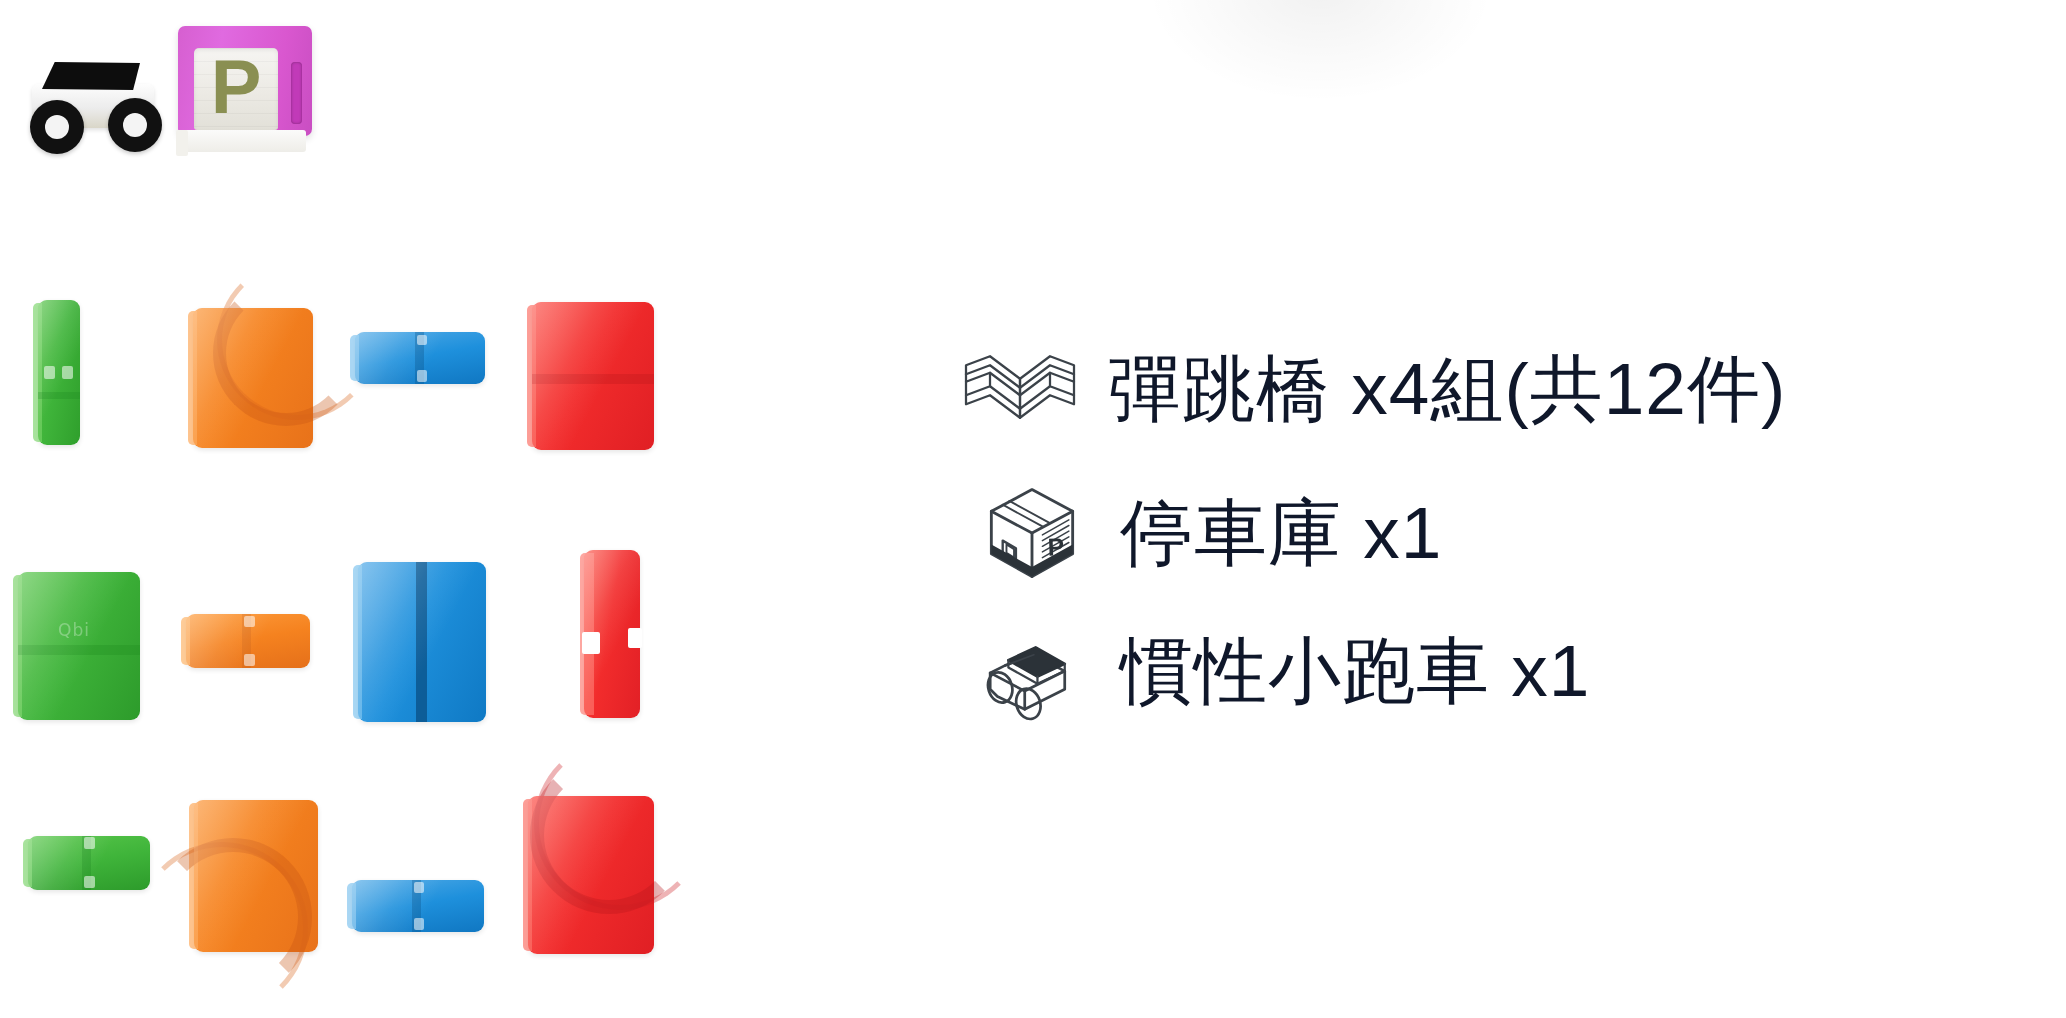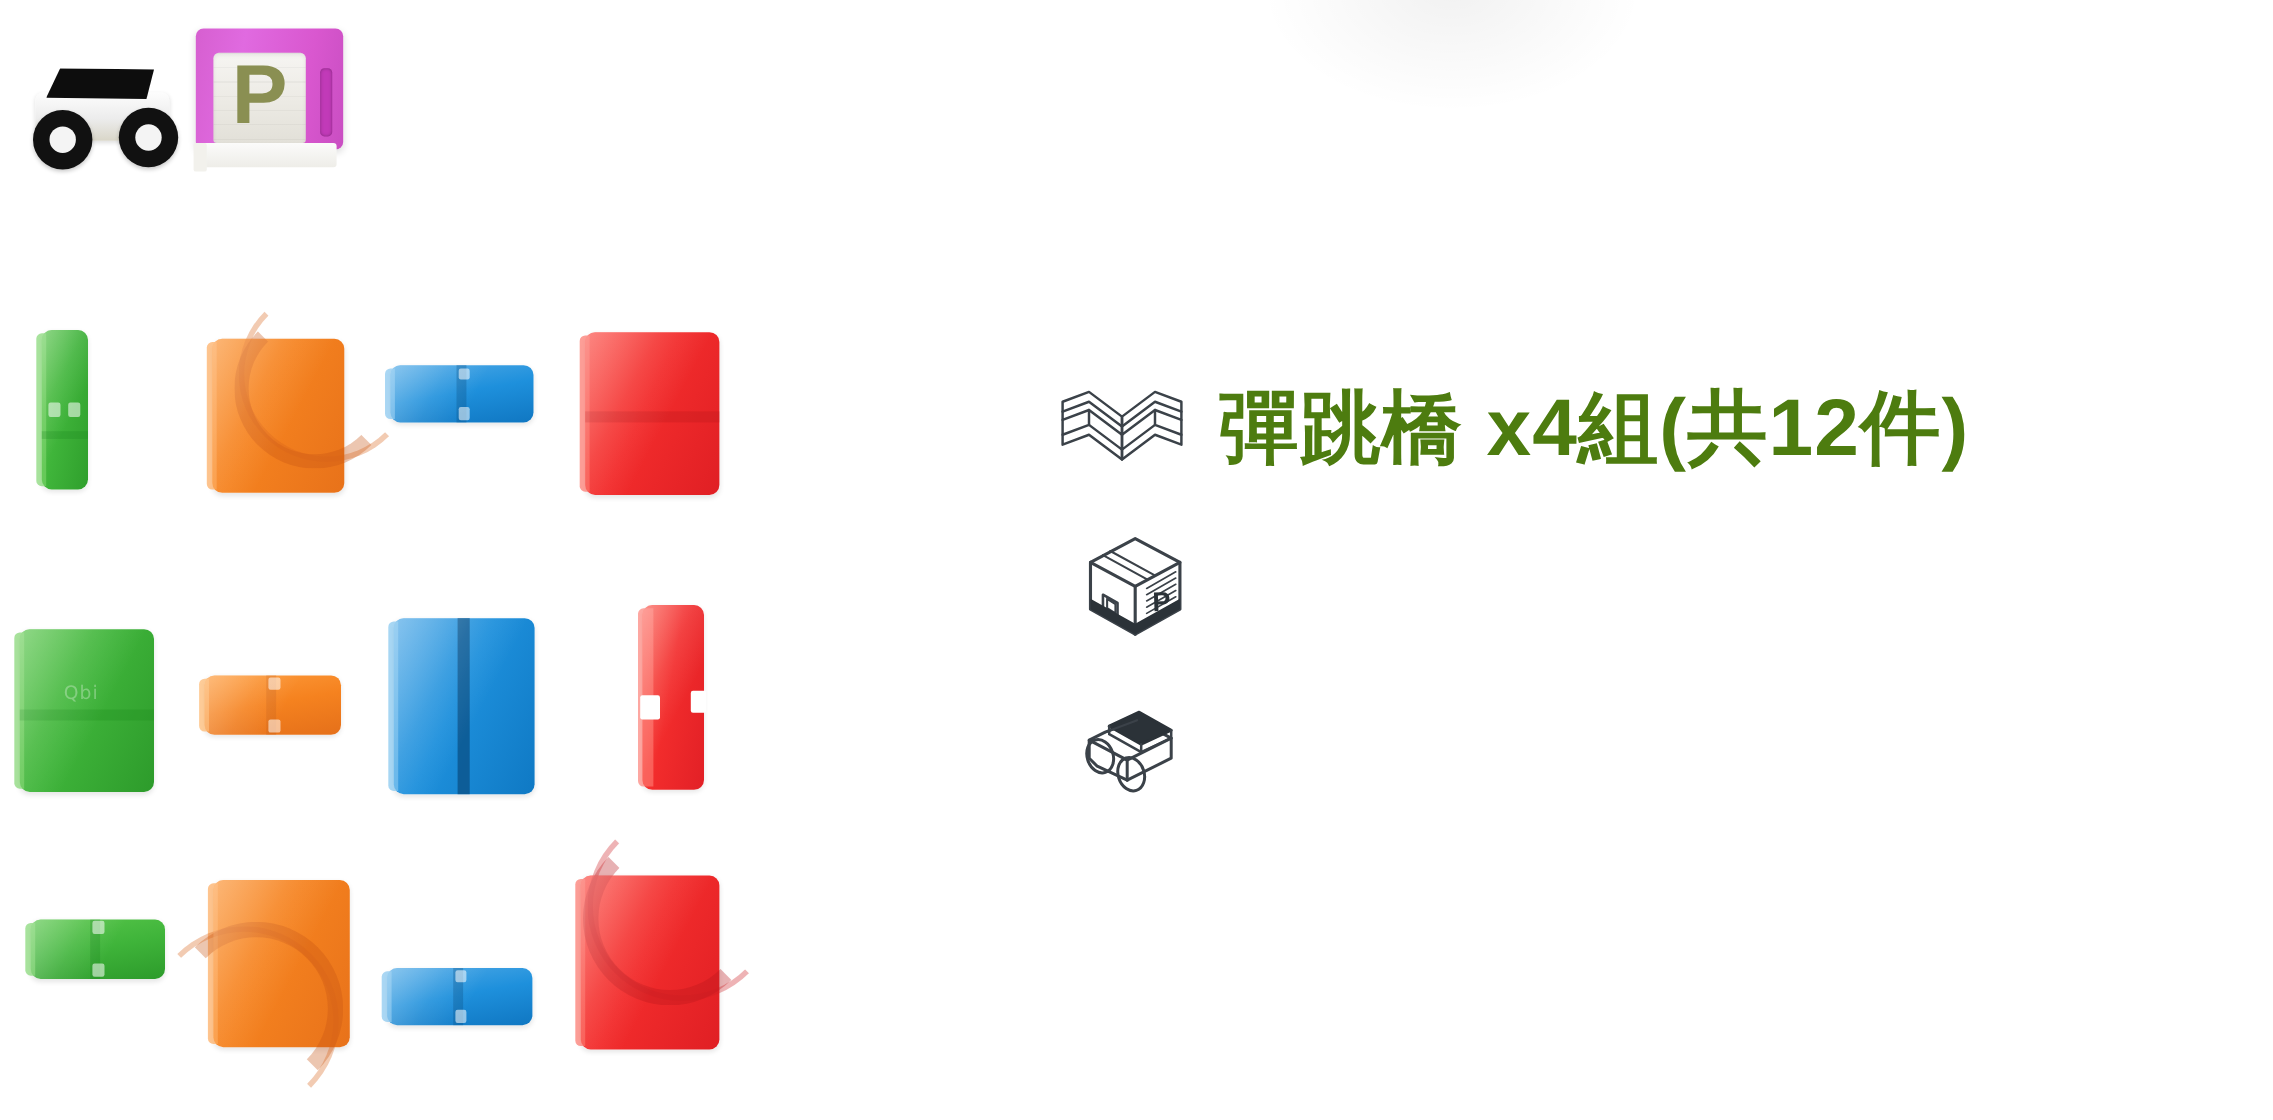--- a/index.html
+++ b/index.html
@@ -208,24 +208,24 @@
   }
   .spec-icon {
     flex: 0 0 auto;
     width: 120px;
     height: 108px;
     display: flex;
     align-items: center;
     justify-content: center;
   }
   .spec-text {
-    color: #4d7c0f;
+    color: #0f172a;
     white-space: nowrap;
     font-family: "Liberation Sans", "DejaVu Sans", sans-serif;
-    font-weight: 700;
+    font-weight: 400;
   }
   .row-1 { left: 0px;  top: 336px; }
   .row-2 { left: 12px; top: 480px; }
   .row-3 { left: 12px; top: 618px; }
 
   .row-1 .spec-text { font-size: 73px; letter-spacing: 1px; }
   .row-2 .spec-text { font-size: 73px; letter-spacing: 1px; }
   .row-3 .spec-text { font-size: 73px; letter-spacing: 1px; }
 
   .footnote {
@@ -399,37 +399,39 @@
           <path d="M66 62 L94 46" stroke-width="1.6"></path>
           <path d="M66 68 L94 52" stroke-width="1.6"></path>
           <path d="M66 74 L94 58" stroke-width="1.6"></path>
           <path d="M66 80 L94 64" stroke-width="1.6"></path>
 
           <path d="M12 66 L12 76 L55 100 L98 76 L98 66 L55 90 Z" fill="#2b3238" stroke="none"></path>
 
           <text x="72" y="78" font-family="Liberation Sans, sans-serif" font-size="26" font-weight="700" fill="#2b3238" stroke="none" transform="rotate(-2 72 78)">P</text>
         </svg>
       </div>
+      <div class="spec-text">停車庫 x1</div>
     </div>
 
     <div class="spec-row row-3">
       <div class="spec-icon">
         <svg width="110" height="100" viewBox="0 0 120 110" fill="none" stroke="#3b4249" stroke-width="3" stroke-linejoin="round" stroke-linecap="round">
 
           <path d="M14 56 L14 74 L22 82 L52 96 L96 74 L96 54 L62 36 L30 48 Z"></path>
           <path d="M14 56 L52 76 L96 54"></path>
           <path d="M52 76 L52 96"></path>
 
           <path d="M34 42 L64 28 L96 46 L66 60 Z" fill="#2b3238" stroke="#2b3238"></path>
           <path d="M34 42 L34 50 L66 68 L96 54 L96 46" stroke-width="2.5"></path>
           <path d="M66 60 L66 68" stroke-width="2.5"></path>
 
           <ellipse cx="25" cy="72" rx="13" ry="17" transform="rotate(-18 25 72)"></ellipse>
           <ellipse cx="56" cy="90" rx="13" ry="17" transform="rotate(-18 56 90)"></ellipse>
 
           <path d="M30 48 L62 36" stroke-width="2"></path>
         </svg>
       </div>
+      <div class="spec-text">慣性小跑車 x1</div>
     </div>
 
 
   </div>
 </div>
 
 </body></html>

